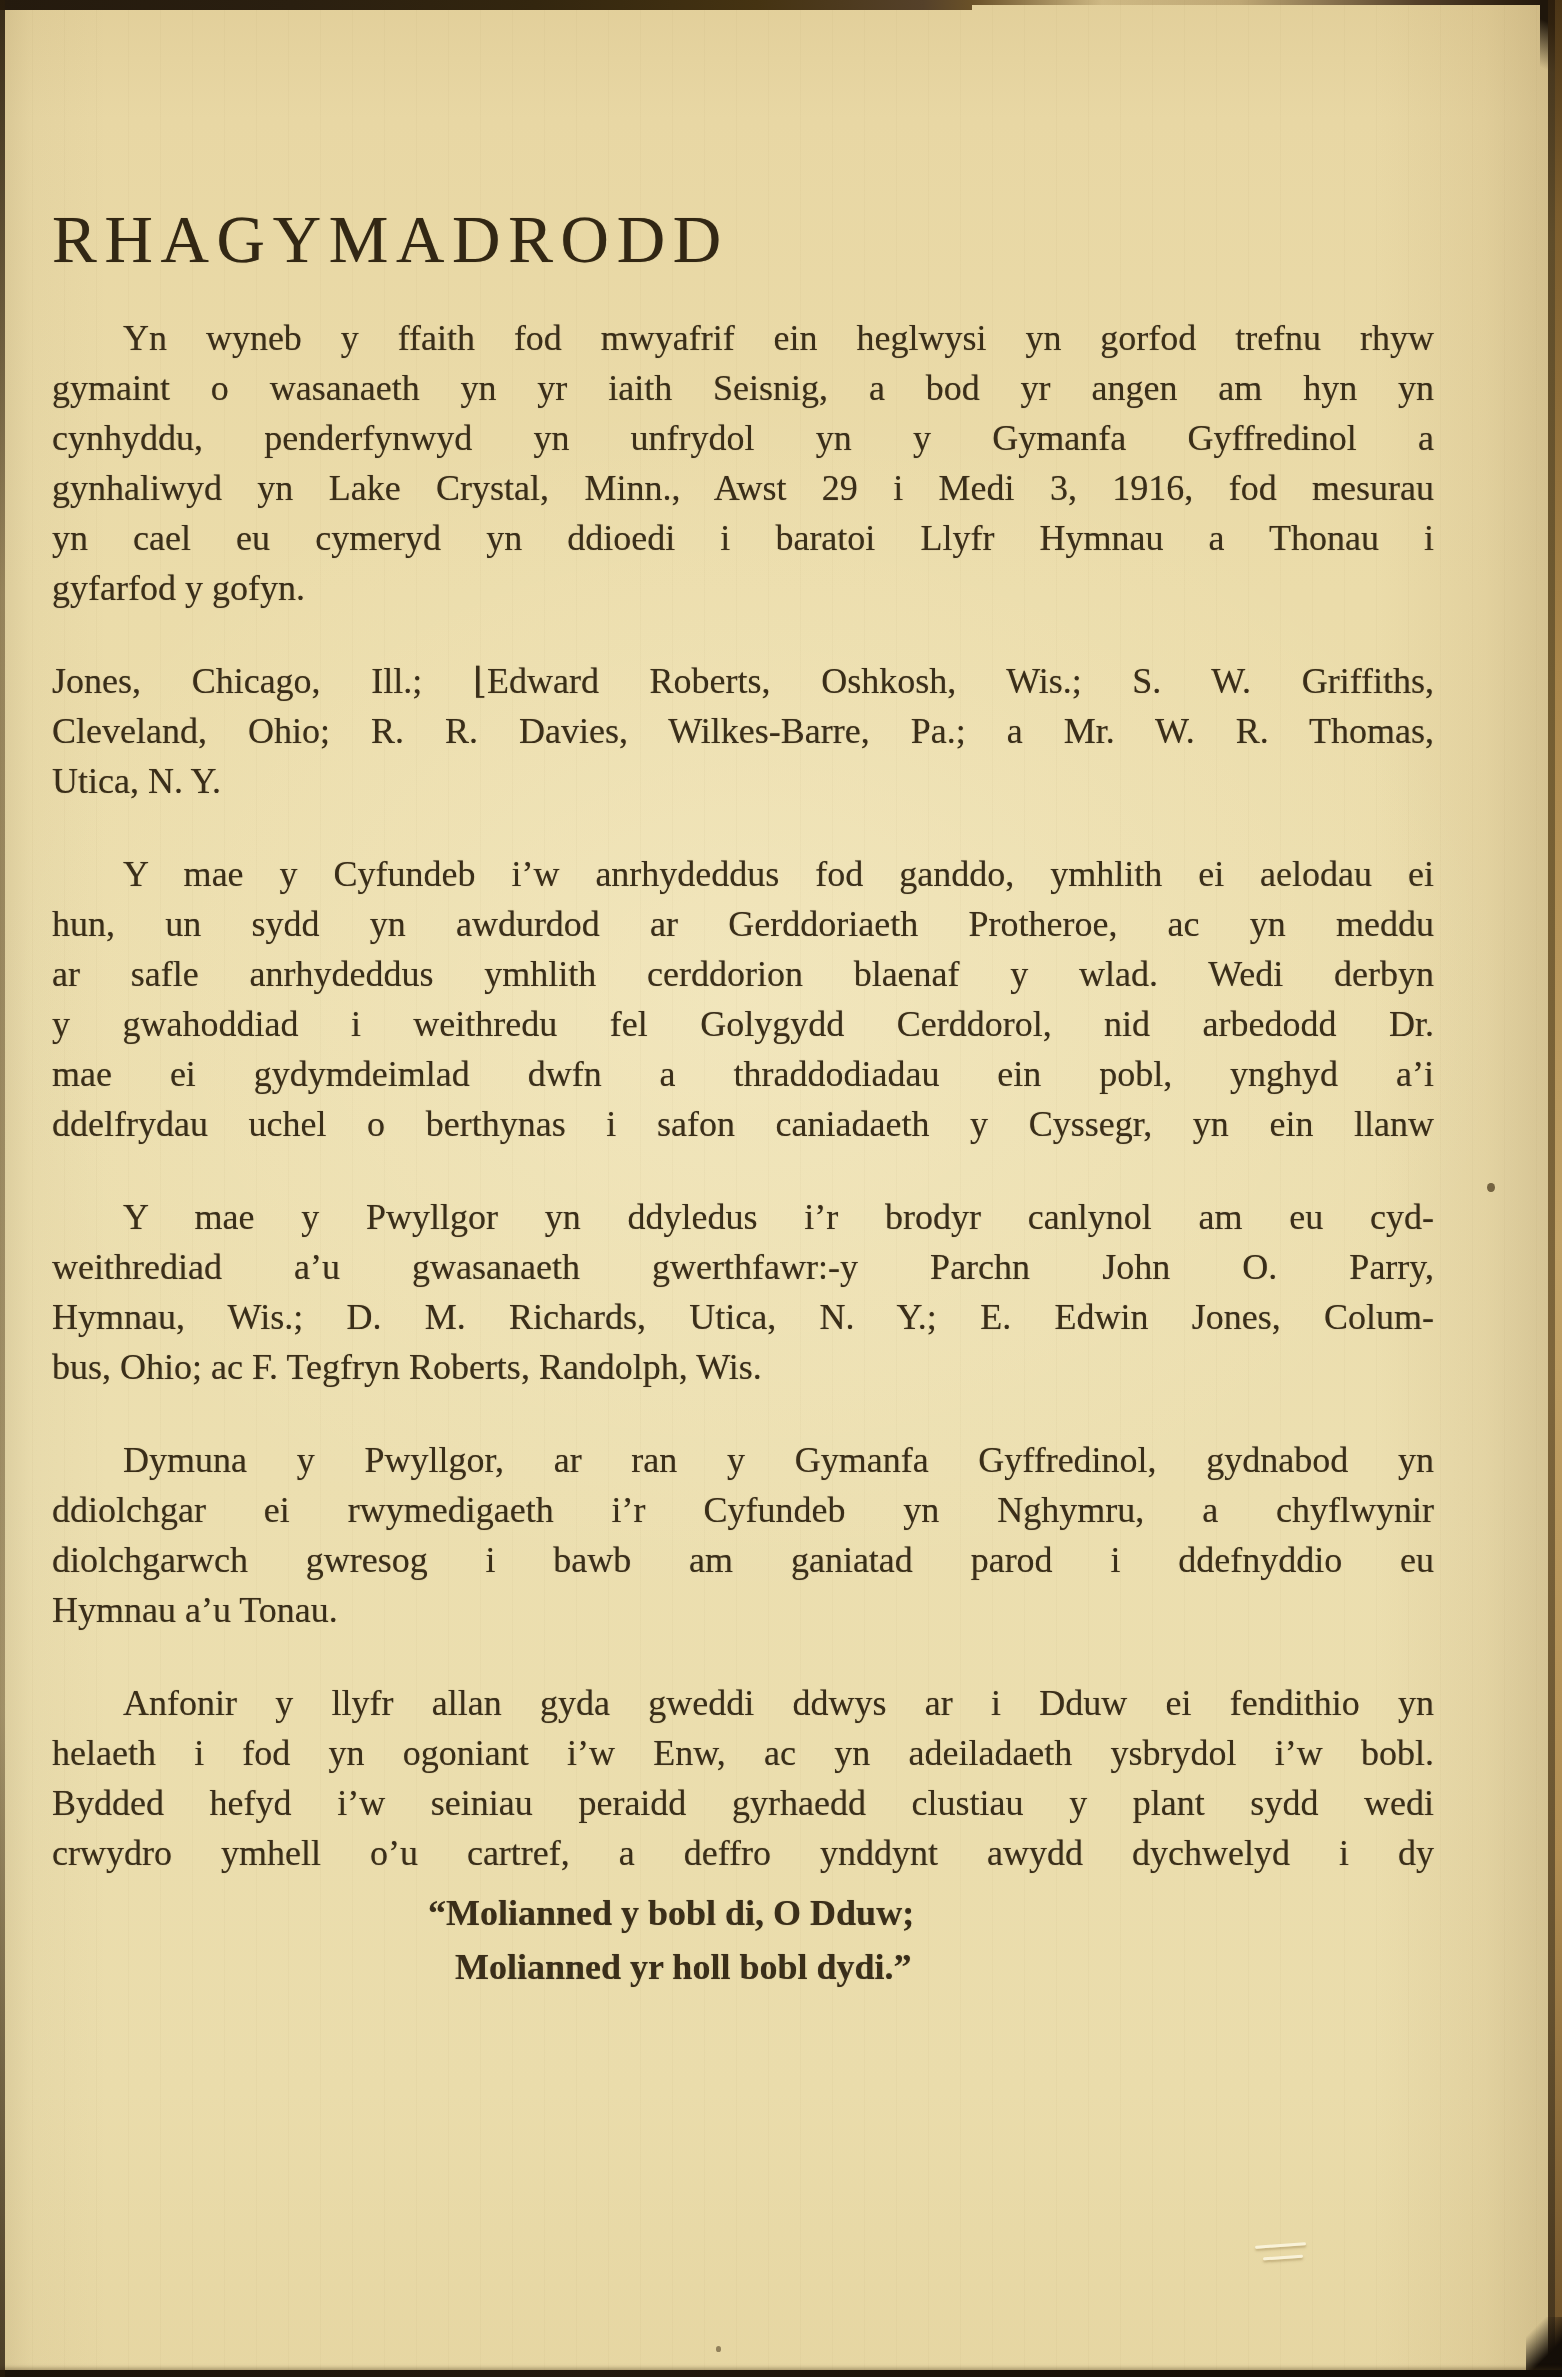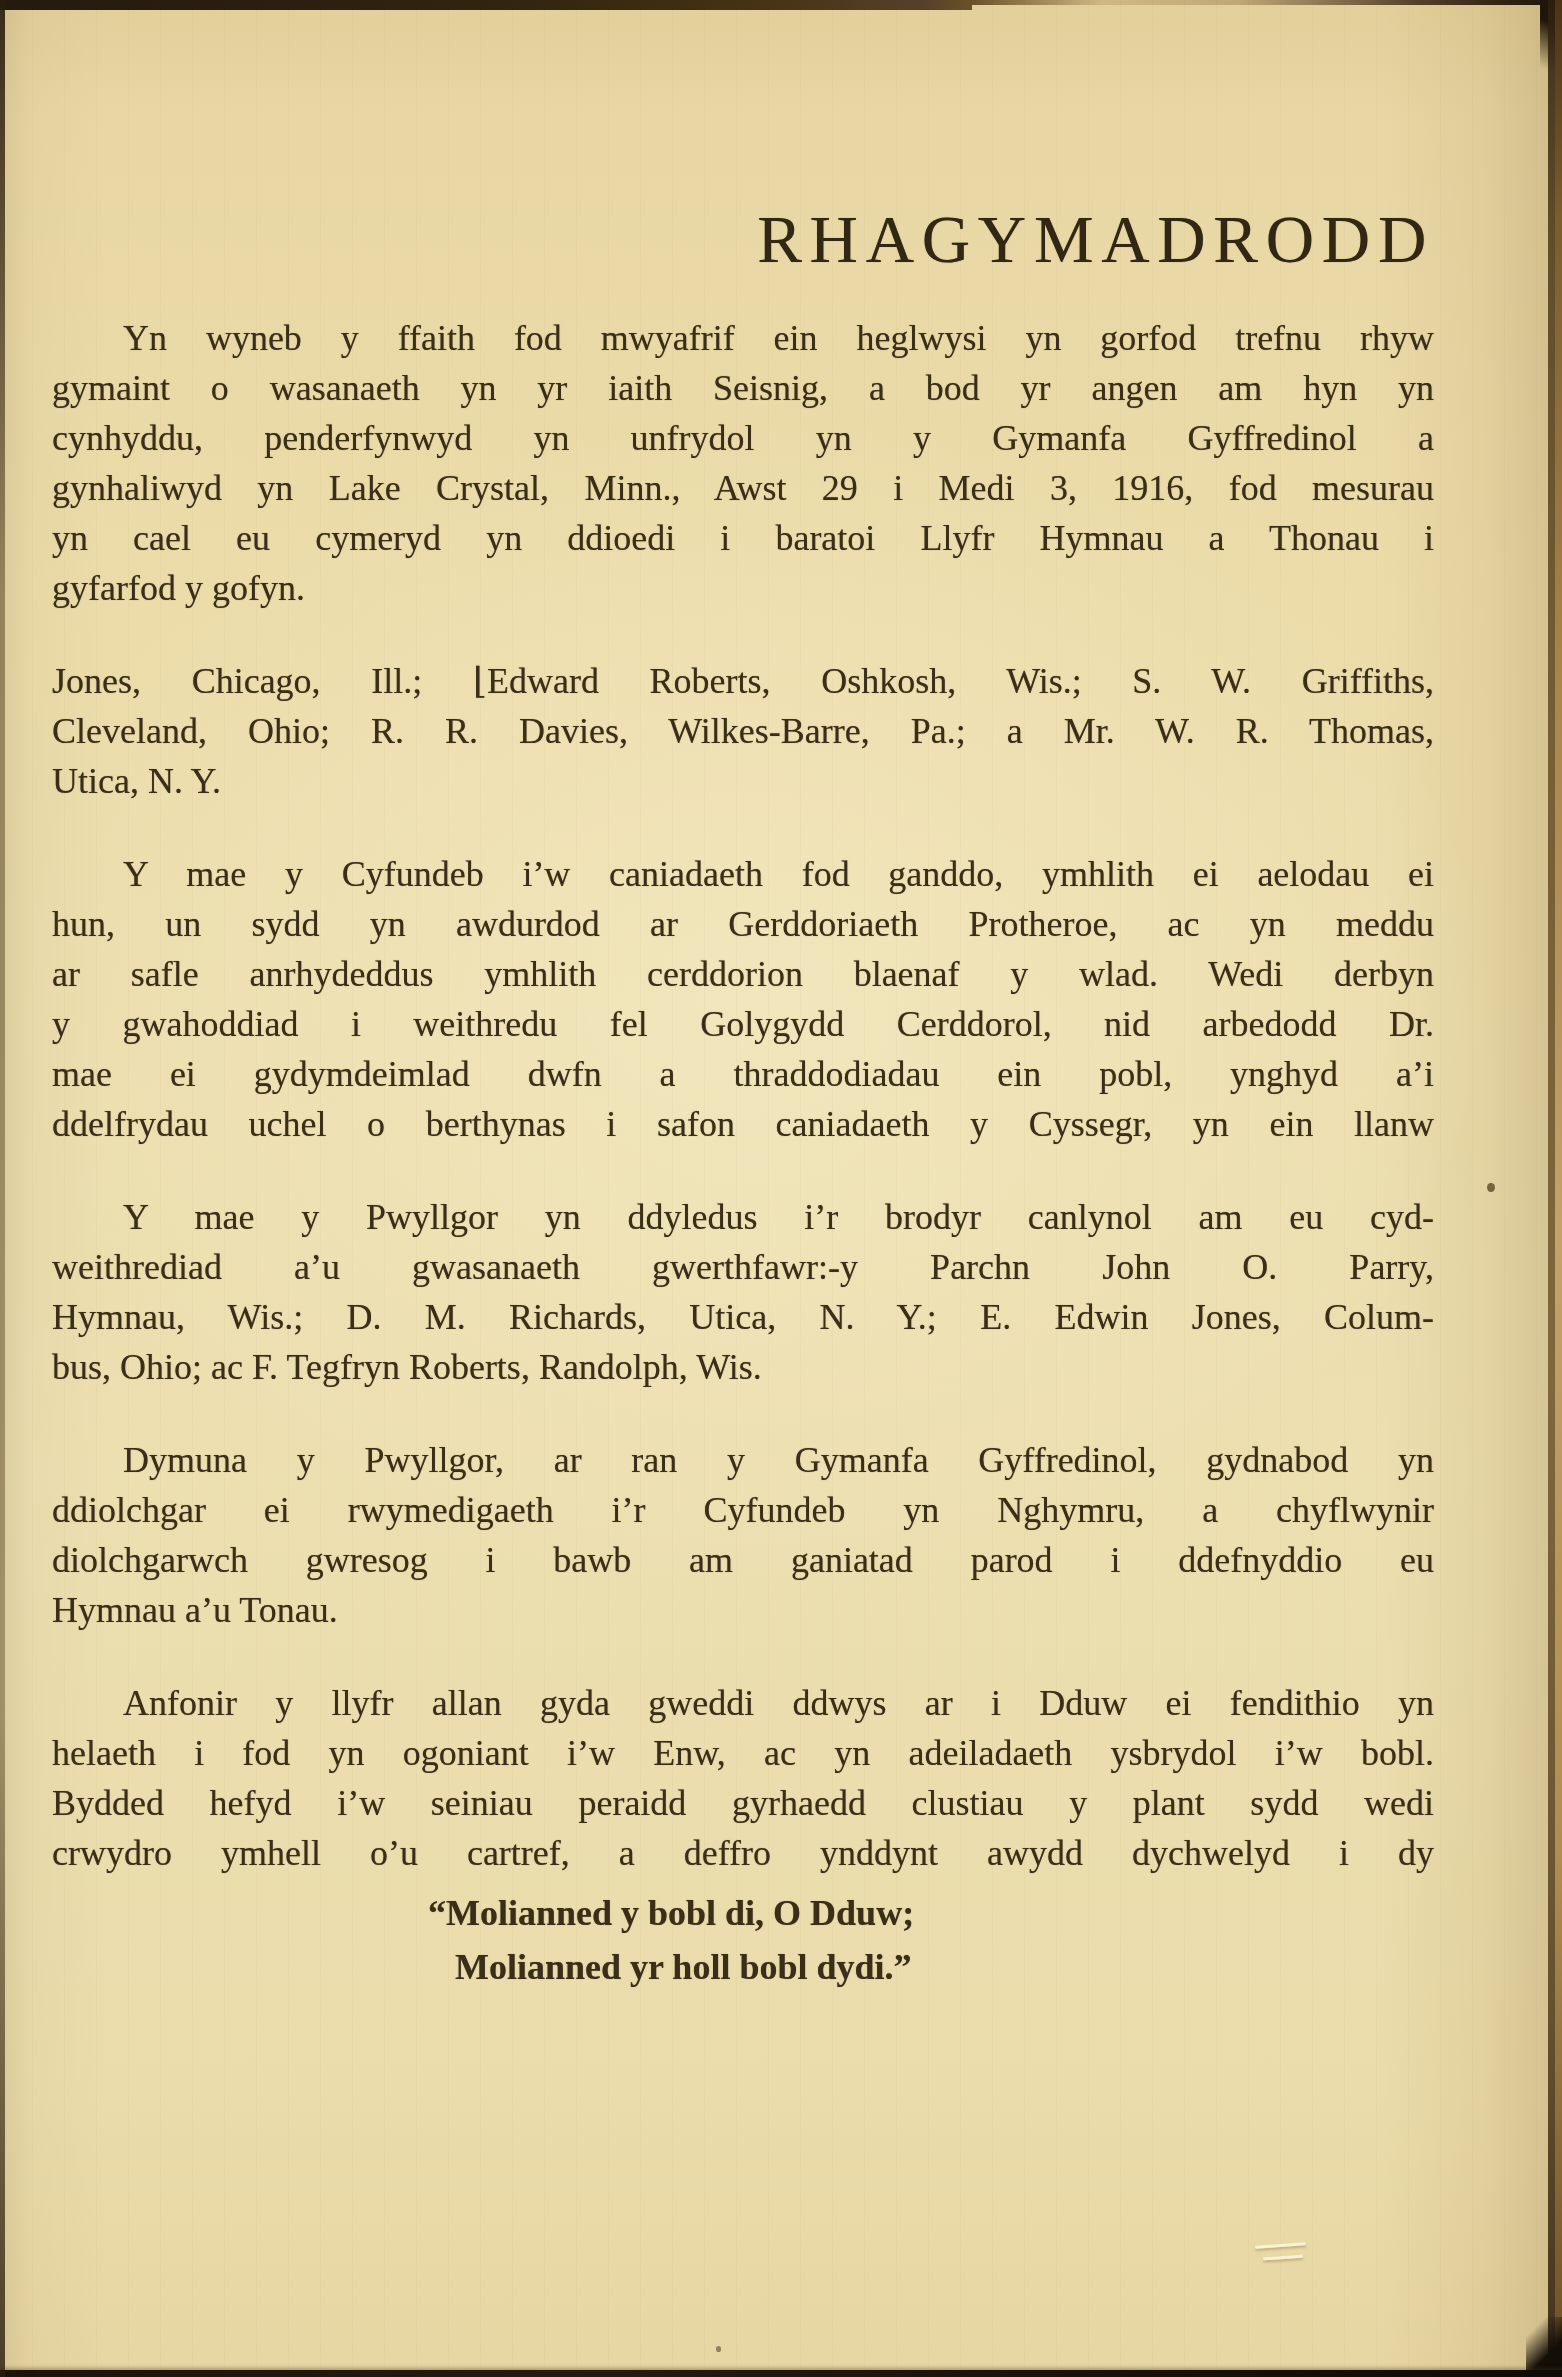--- a/index.html
+++ b/index.html
@@ -60,21 +60,21 @@
     left: 52px;
     top: 204px;
     width: 1382px;
   }
   .title {
     margin: 0 0 39px 0;
     font-size: 67px;
     line-height: 70px;
     font-weight: 400;
     letter-spacing: 7.7px;
-    text-align: right;
+    text-align: left;
     color: #322714;
     text-shadow: 0 0 0.8px rgba(50,39,20,0.55);
   }
   .para { margin: 0 0 43px 0; }
   .line {
     font-size: 36px;
     line-height: 50px;
     color: #3a2e19;
     text-shadow: 0 0 0.9px rgba(56,44,24,0.5);
   }
@@ -127,21 +127,21 @@
           <div class="line just">gynhaliwyd yn Lake Crystal, Minn., Awst 29 i Medi 3, 1916, fod mesurau</div>
           <div class="line just">yn cael eu cymeryd yn ddioedi i baratoi Llyfr Hymnau a Thonau i</div>
           <div class="line">gyfarfod y gofyn.</div>
         </div>
         <div class="para">
           <div class="line just">Jones, Chicago, Ill.; ⌊Edward Roberts, Oshkosh, Wis.; S. W. Griffiths,</div>
           <div class="line just">Cleveland, Ohio; R. R. Davies, Wilkes-Barre, Pa.; a Mr. W. R. Thomas,</div>
           <div class="line">Utica, N. Y.</div>
         </div>
         <div class="para">
-          <div class="line first just">Y mae y Cyfundeb i’w caniadaeth fod ganddo, ymhlith ei aelodau ei</div>
+          <div class="line first just">Y mae y Cyfundeb i’w anrhydeddus fod ganddo, ymhlith ei aelodau ei</div>
           <div class="line just">hun, un sydd yn awdurdod ar Gerddoriaeth Protheroe, ac yn meddu</div>
           <div class="line just">ar safle anrhydeddus ymhlith cerddorion blaenaf y wlad.  Wedi derbyn</div>
           <div class="line just">y gwahoddiad i weithredu fel Golygydd Cerddorol, nid arbedodd Dr.</div>
           <div class="line just">mae ei gydymdeimlad dwfn a thraddodiadau ein pobl, ynghyd a’i</div>
           <div class="line just">ddelfrydau uchel o berthynas i safon caniadaeth y Cyssegr, yn ein llanw</div>
         </div>
         <div class="para">
           <div class="line first just">Y mae y Pwyllgor yn ddyledus i’r brodyr canlynol am eu cyd-</div>
           <div class="line just">weithrediad a’u gwasanaeth gwerthfawr:-y Parchn John O. Parry,</div>
           <div class="line just">Hymnau, Wis.; D. M. Richards, Utica, N. Y.; E. Edwin Jones, Colum-</div>

